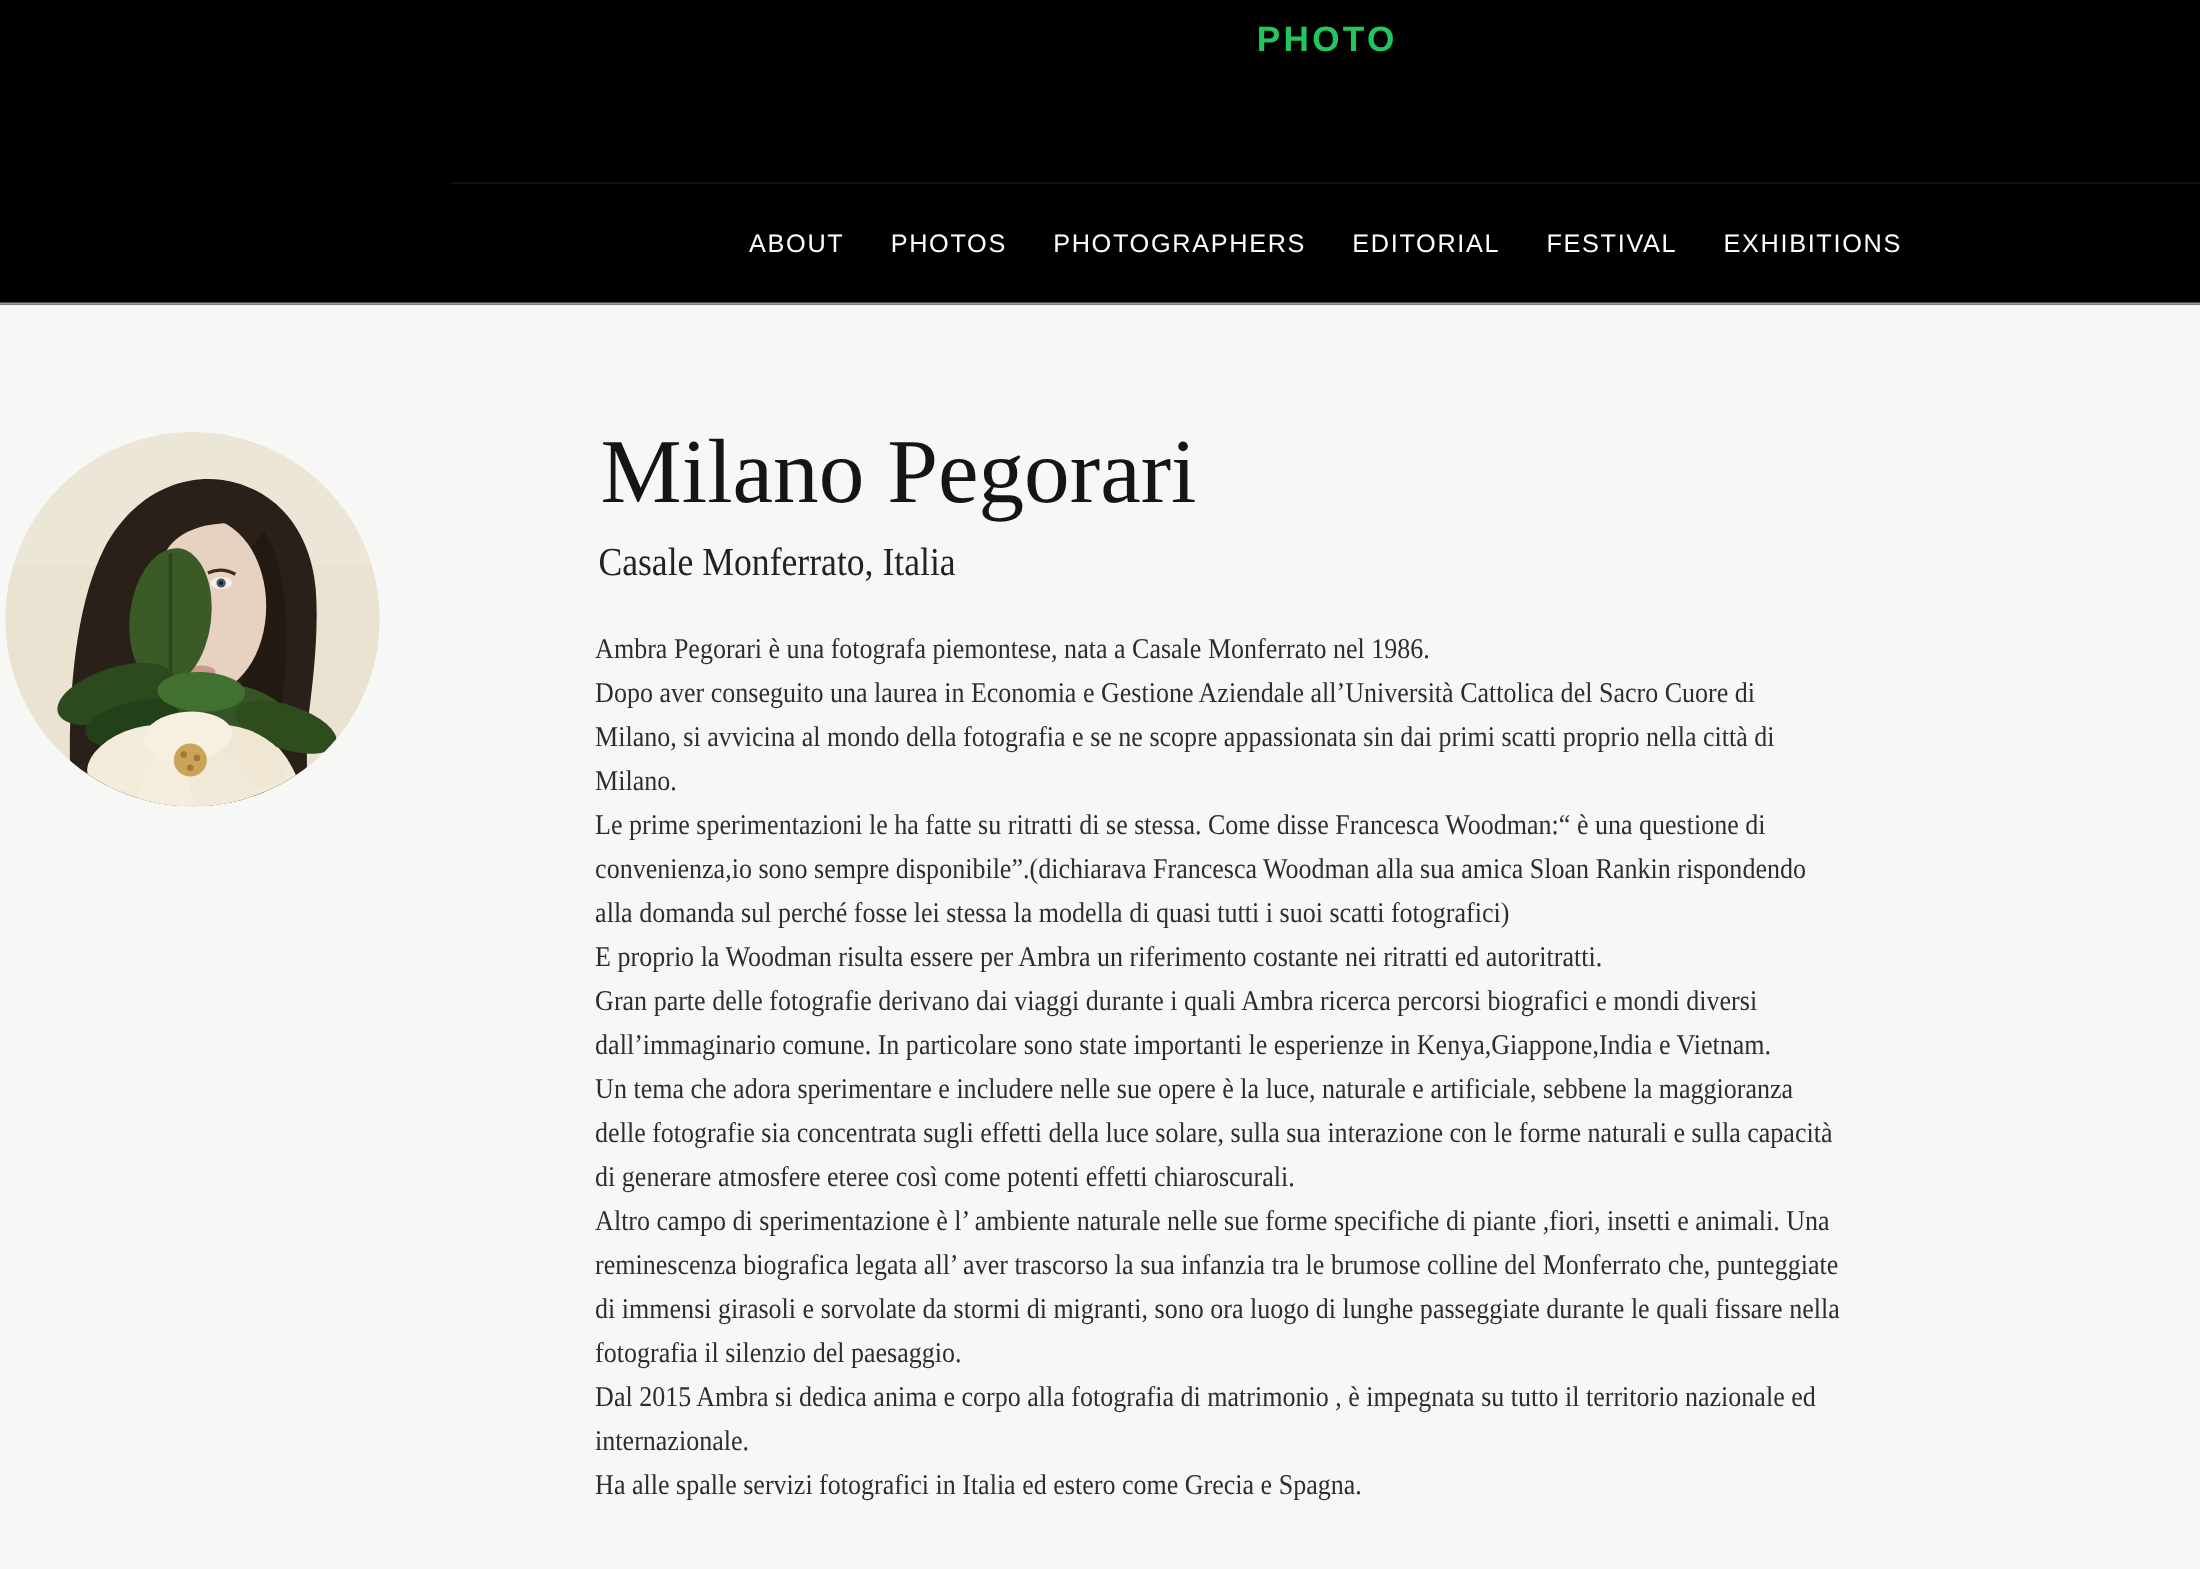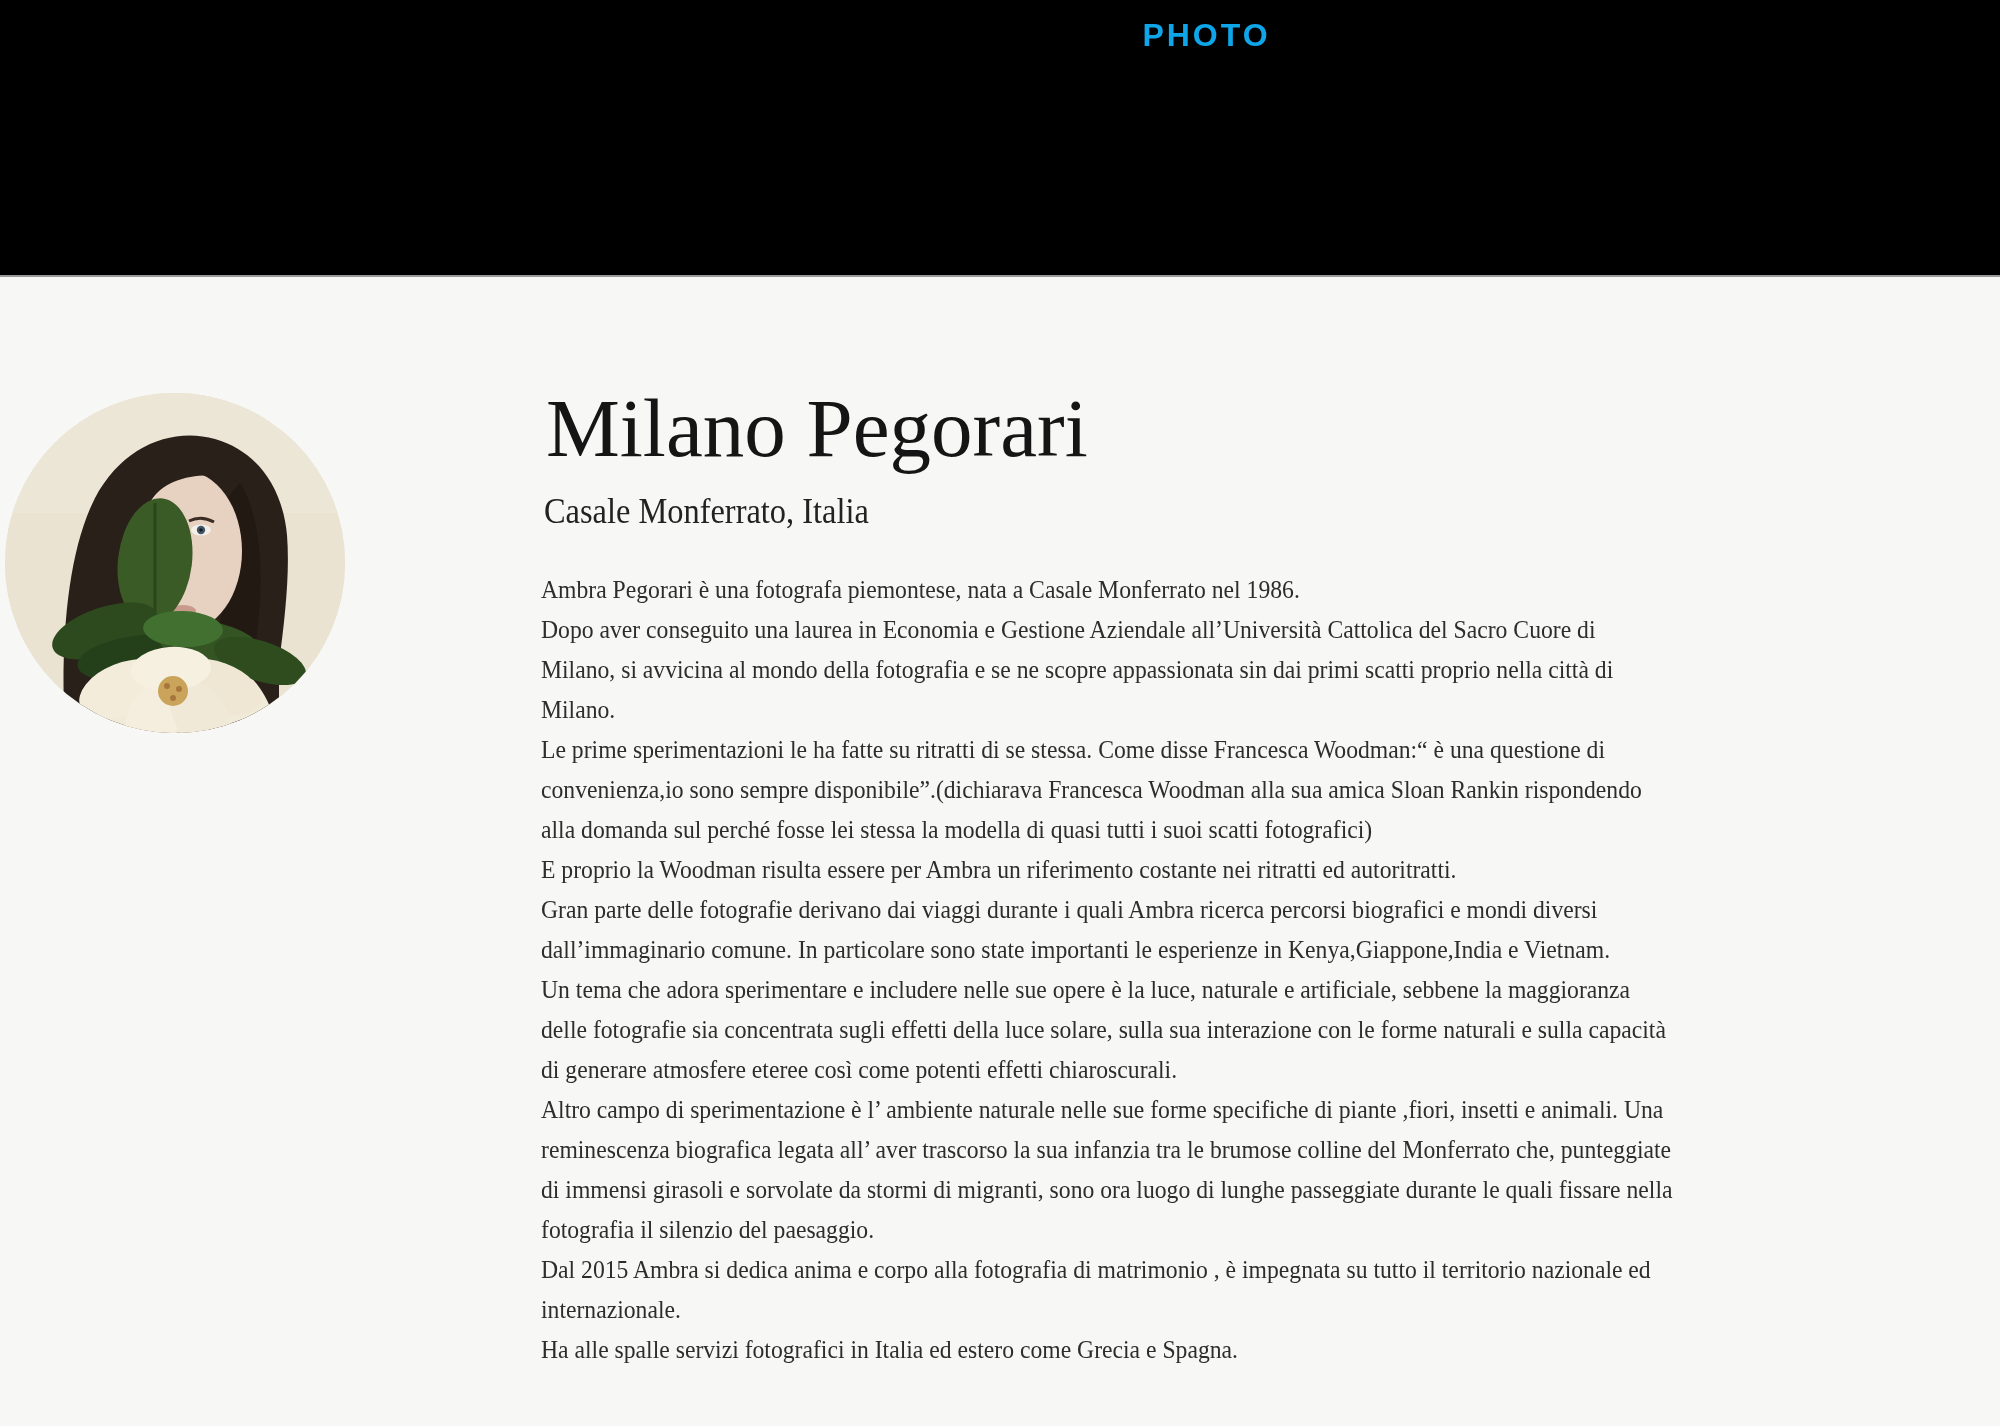--- a/index.html
+++ b/index.html
@@ -16,21 +16,21 @@
   
   .header-inner{position:absolute;left:410px;right:0;top:0;height:100%;}
   .logo{
     position:absolute;top:0;left:0;right:0;height:166px;
     display:flex;flex-direction:column;align-items:center;
     text-decoration:none;cursor:pointer;
   }
   .logo-photo{
     line-height:1;margin-top:19px;
     font-size:32px;font-weight:bold;letter-spacing:3px;padding-left:3px;
-    color:#0ea5e9;
+    color:#22c55e;
   }
   .logo-vogue{line-height:1;margin-top:-9px;color:#fff;}
   .logo-vogue-inner{
     display:inline-block;
     font-family:"Liberation Serif",serif;
     font-size:115px;line-height:1;
     transform:scaleX(0.72);transform-origin:50% 50%;
     white-space:nowrap;
   }
   .nav{
@@ -73,20 +73,28 @@
 
 <div class="page">
 
   <header class="header">
     <div class="header-inner">
 
       <a class="logo">
         <span class="logo-photo">PHOTO</span>
       </a>
 
+      <nav class="nav">
+        <a class="nav-item">ABOUT</a>
+        <a class="nav-item">PHOTOS</a>
+        <a class="nav-item">PHOTOGRAPHERS</a>
+        <a class="nav-item">EDITORIAL</a>
+        <a class="nav-item">FESTIVAL</a>
+        <a class="nav-item">EXHIBITIONS</a>
+      </nav>
 
     </div>
   </header>
 
   <main>
 
     <div class="avatar">
 
       <svg width="340" height="340" viewBox="0 0 340 340">
         <rect width="340" height="340" fill="#eae3d2"></rect>

